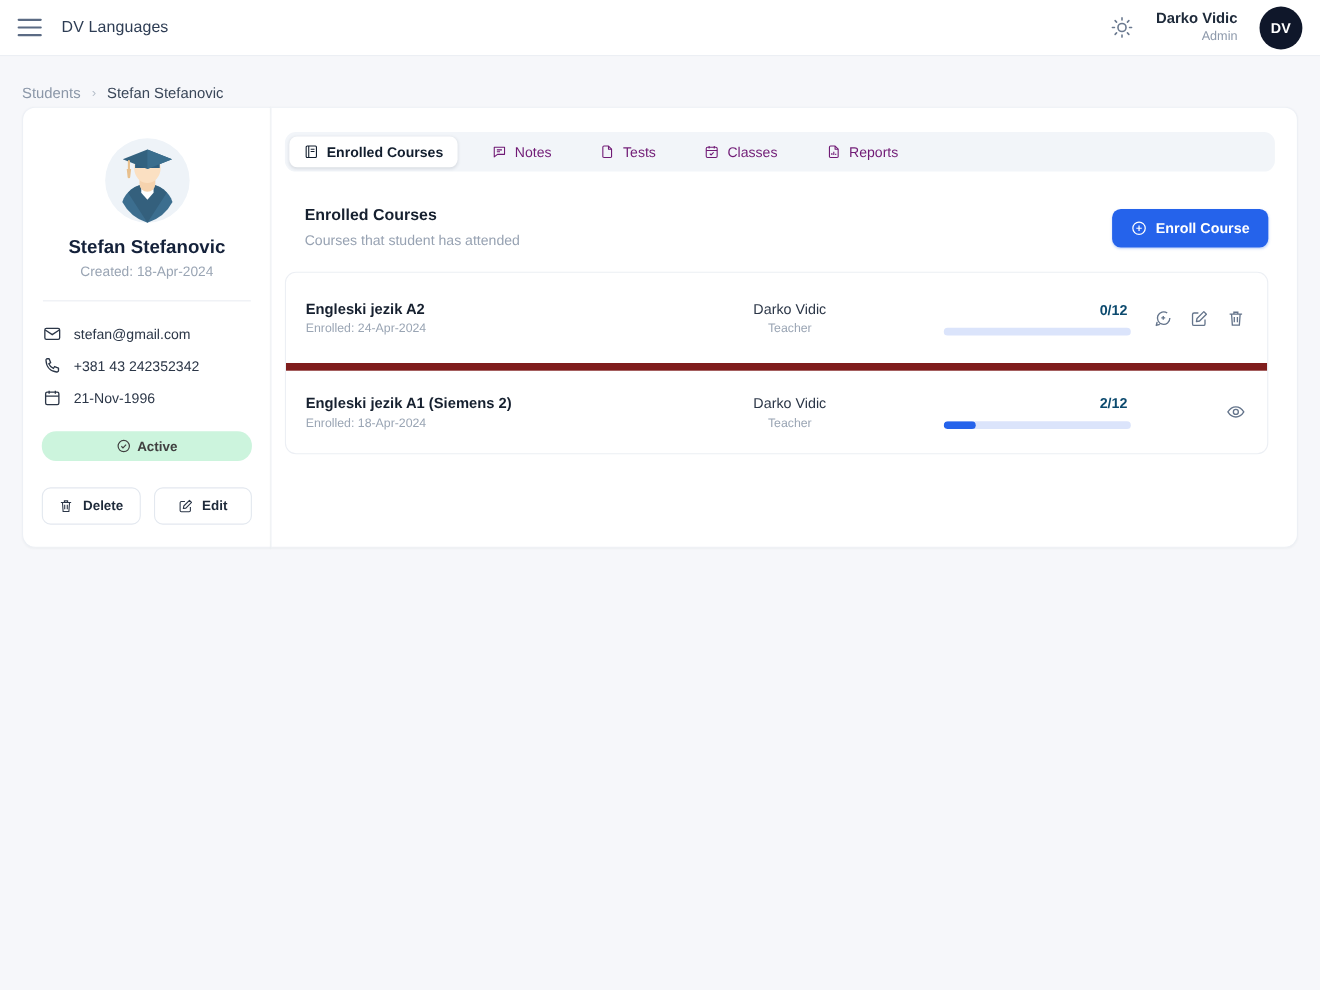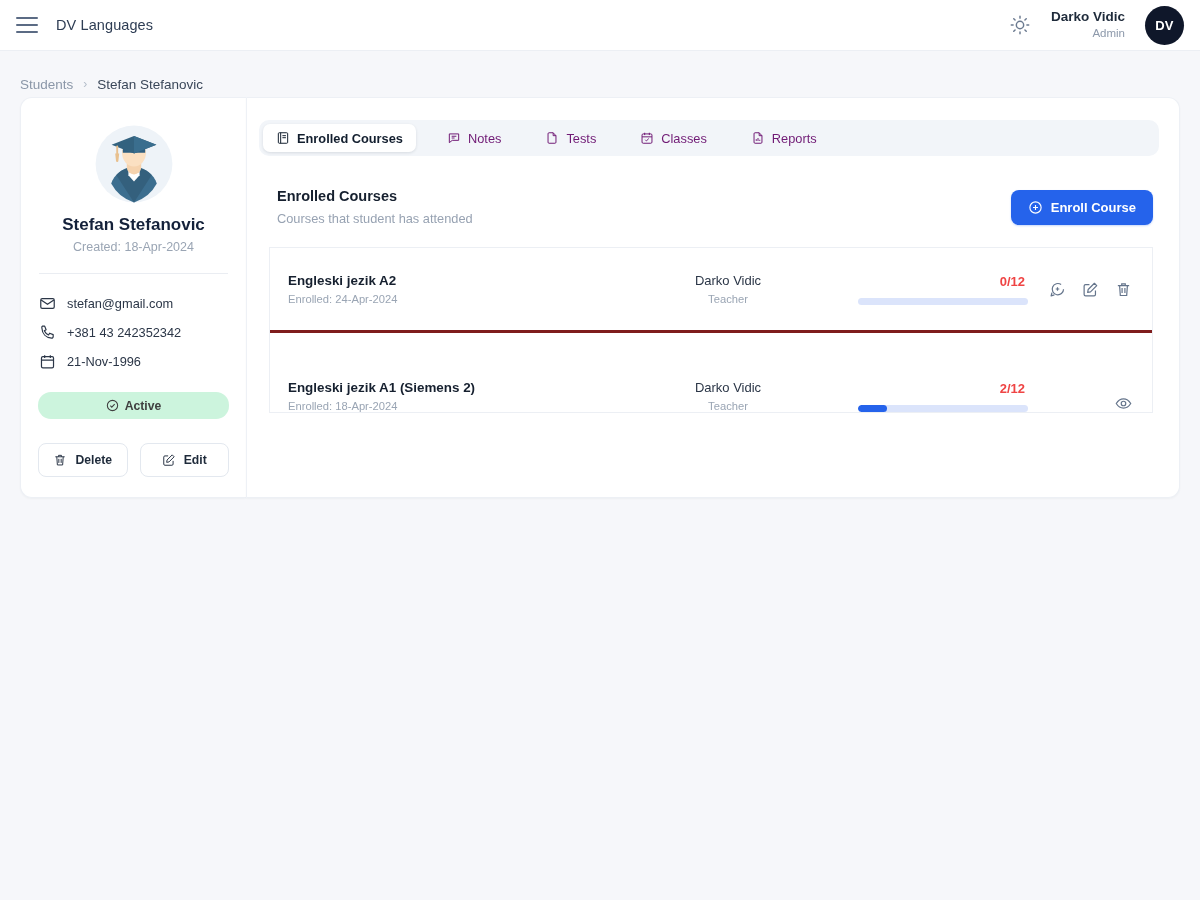--- a/index.html
+++ b/index.html
@@ -153,39 +153,39 @@
     border-radius: 8px; height: 35px; padding: 0 17px;
     display: flex; align-items: center; gap: 8px;
     font-size: 13px; font-weight: 700; cursor: pointer;
     font-family: "Liberation Sans", sans-serif;
     box-shadow: 0 1px 2px rgba(37,99,235,.25);
   }
   .btn-primary svg { width: 15px; height: 15px; }
 
   
   .course-list {
-    margin: 21px 6px 0 10px;
+    margin: 21px 6px 0 0;
     border: 1px solid #eceff4;
-    border-radius: 0;
+    border-radius: 10px;
     overflow: hidden;
   }
   .course-row {
     display: flex; align-items: center;
     height: 82px;
     padding: 0 20px 0 18px;
   }
-  .course-row + .course-row { border-top: 3px solid #7f1d1d; align-items: flex-end; }
+  .course-row + .course-row { border-top: 7px solid #7f1d1d; }
   .c-name-block { width: 340px; }
   .c-title { font-size: 13.4px; font-weight: 700; color: #16202f; }
   .c-sub { font-size: 11.2px; color: #9aa5b4; margin-top: 5px; }
   .c-teacher-block { width: 200px; text-align: center; }
   .c-teacher { font-size: 13px; color: #2b3647; }
   .c-teacher-role { font-size: 11.2px; color: #9aa5b4; margin-top: 5px; }
   .c-progress-block { flex: 1; padding-left: 6px; }
-  .c-count { font-size: 13px; font-weight: 700; color: #ef4444; text-align: right; padding-right: 3px; }
+  .c-count { font-size: 13px; font-weight: 700; color: #0c4a6e; text-align: right; padding-right: 3px; }
   .progress-track {
     margin-top: 9px; height: 7px; border-radius: 5px;
     background: #dbe4fb; width: 170px; margin-left: auto; overflow: hidden;
   }
   .progress-fill { height: 100%; background: #2563eb; border-radius: 5px; }
   .c-actions { display: flex; align-items: center; gap: 16px; width: 104px; justify-content: flex-end; }
   .c-actions svg { width: 17px; height: 17px; color: #64748b; cursor: pointer; }
 </style>
 </head>
 <body>

